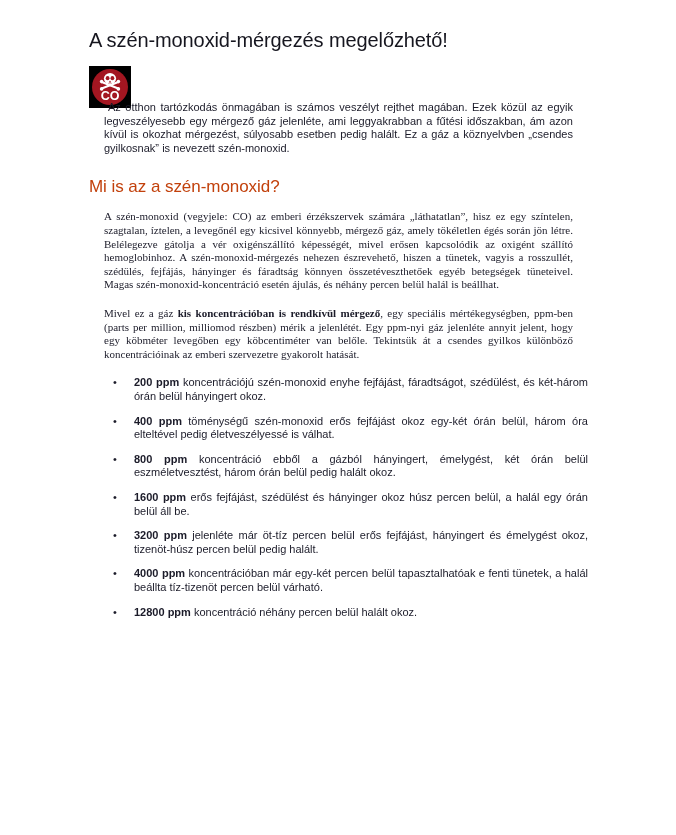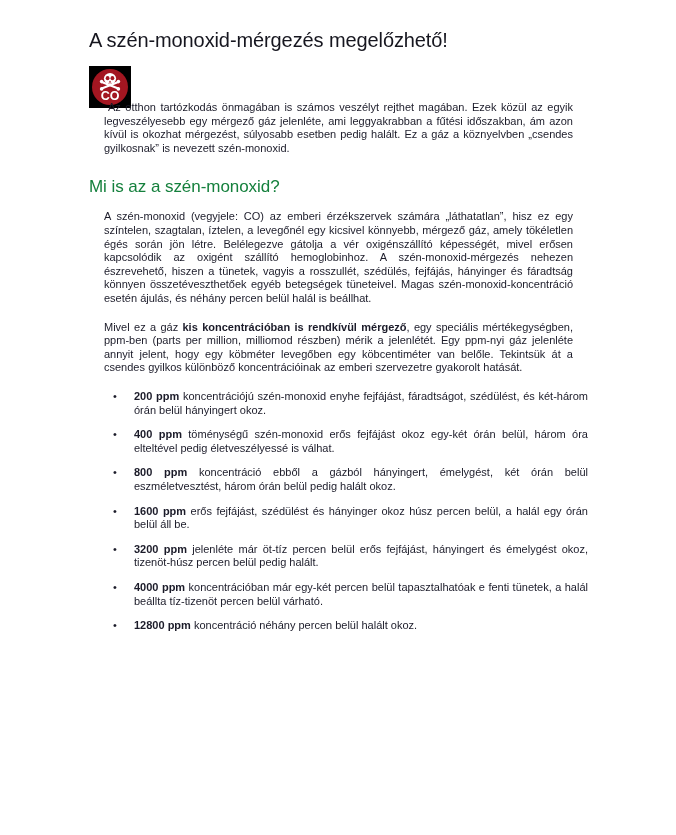--- a/index.html
+++ b/index.html
@@ -39,21 +39,21 @@
     color: #16161f;
     letter-spacing: -0.1px;
     margin: 0;
     padding-top: 28px;
     line-height: 1.25;
   }
 
   .section-heading {
     font-size: 17px;
     font-weight: 400;
-    color: #15803d;
+    color: #c2410c;
     letter-spacing: -0.05px;
     margin: 0;
     line-height: 1.3;
   }
 
   .heading-mi {
     margin-top: 21px;
   }
 
   .heading-koncentracio {
@@ -82,20 +82,21 @@
     word-spacing: 0.1px;
   }
 
   p.lead {
     margin-top: 7px;
     text-indent: 4px;
   }
 
   p.after-heading {
     margin-top: 12px;
+    font-family: Liberation Serif, serif;
   }
 
   p.closing {
     margin-top: 13px;
   }
 
   ul.ppm-list {
     list-style: none;
     margin: 0;
     padding: 0;

